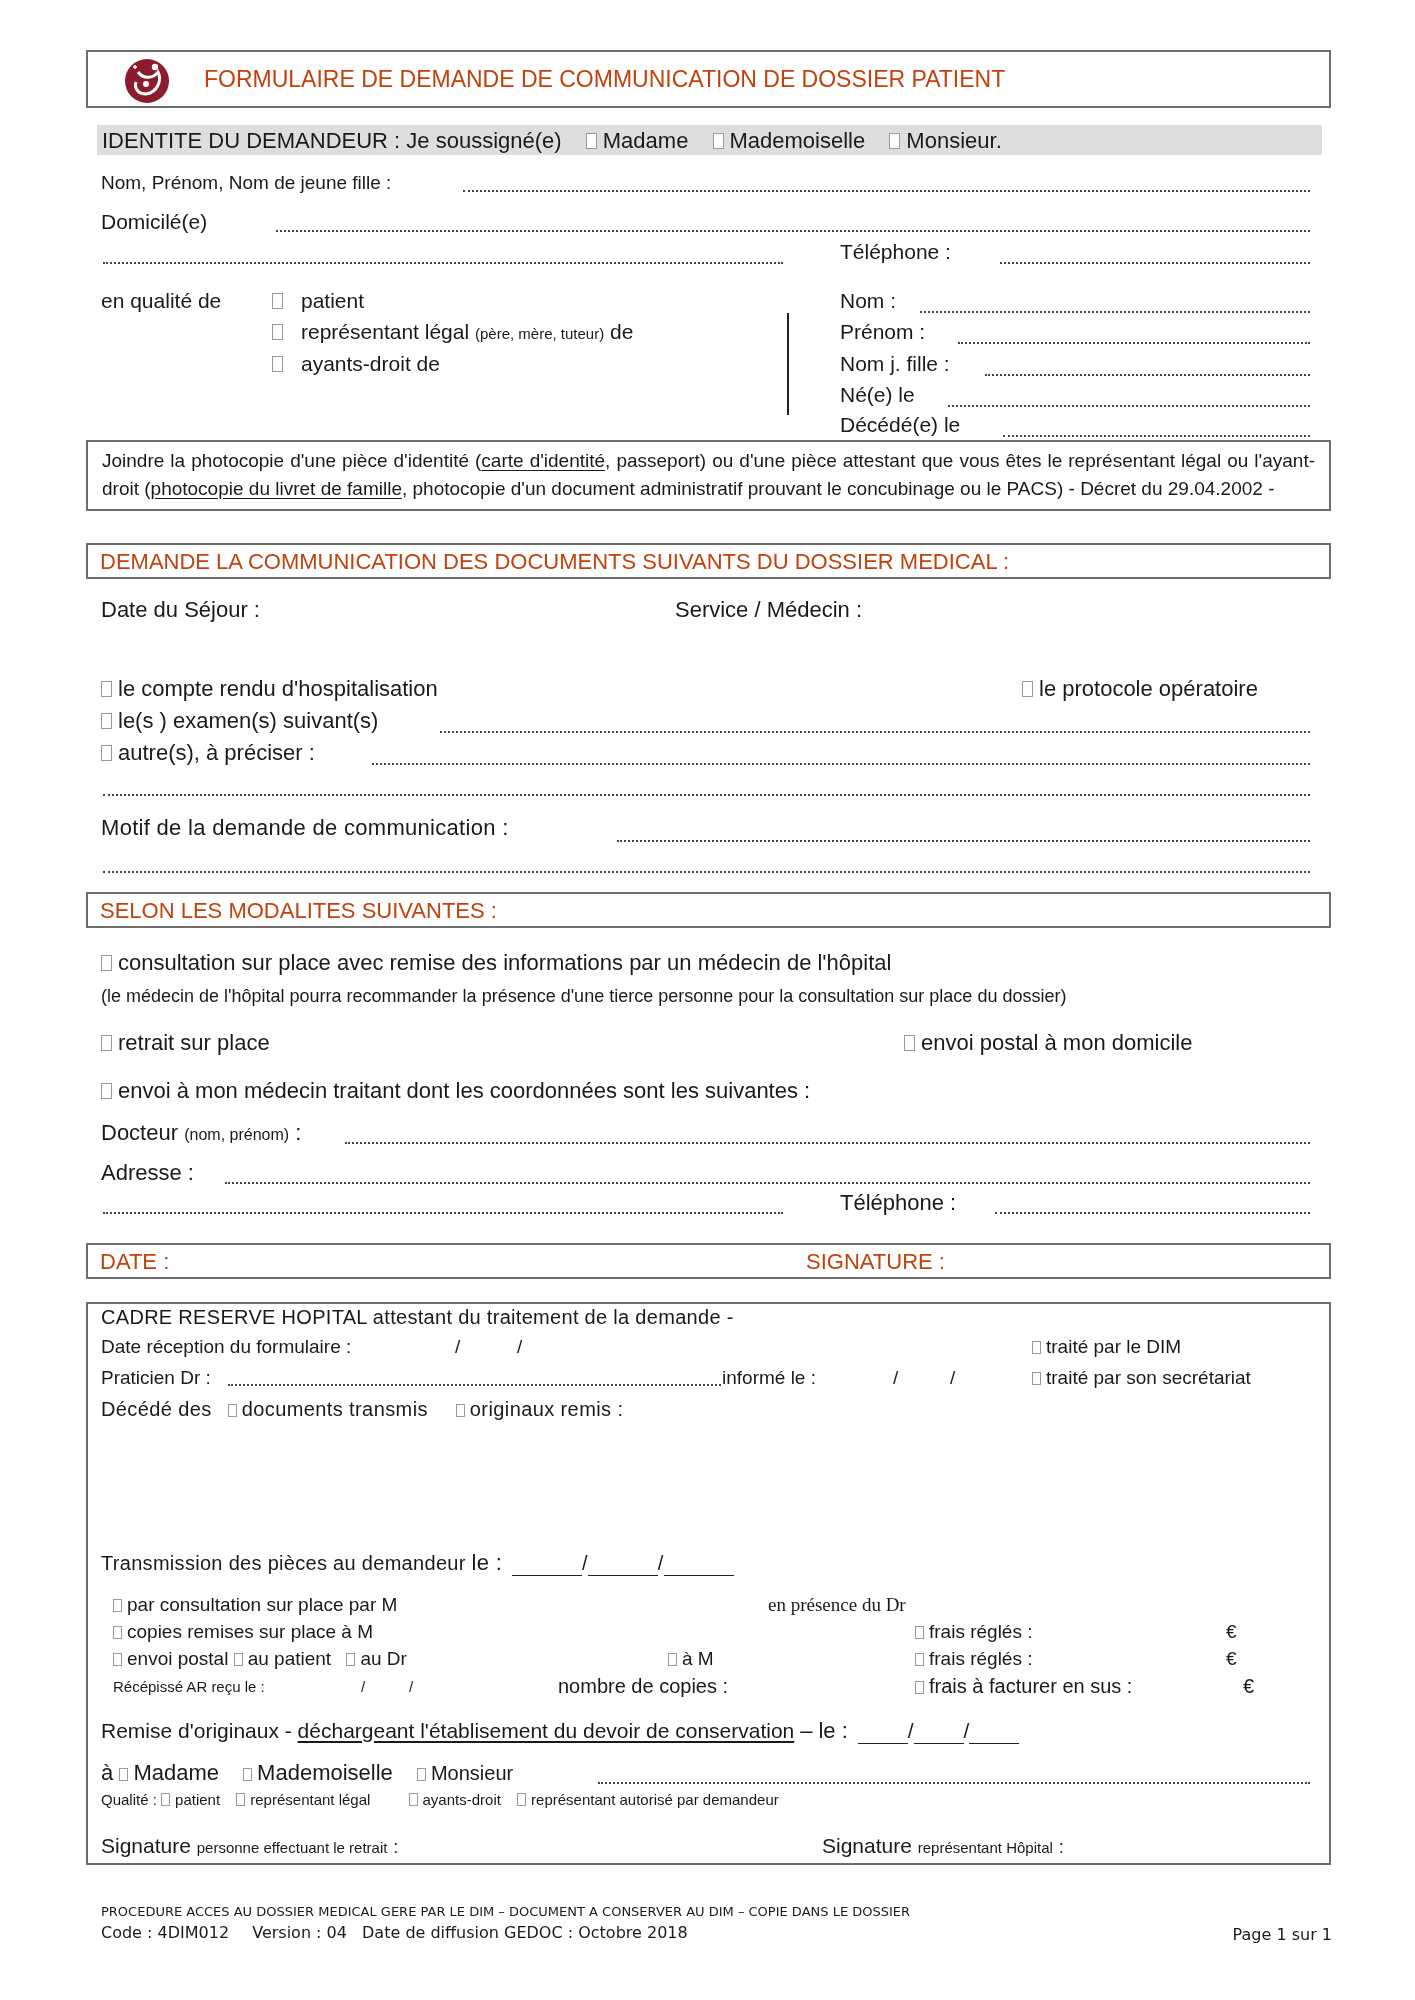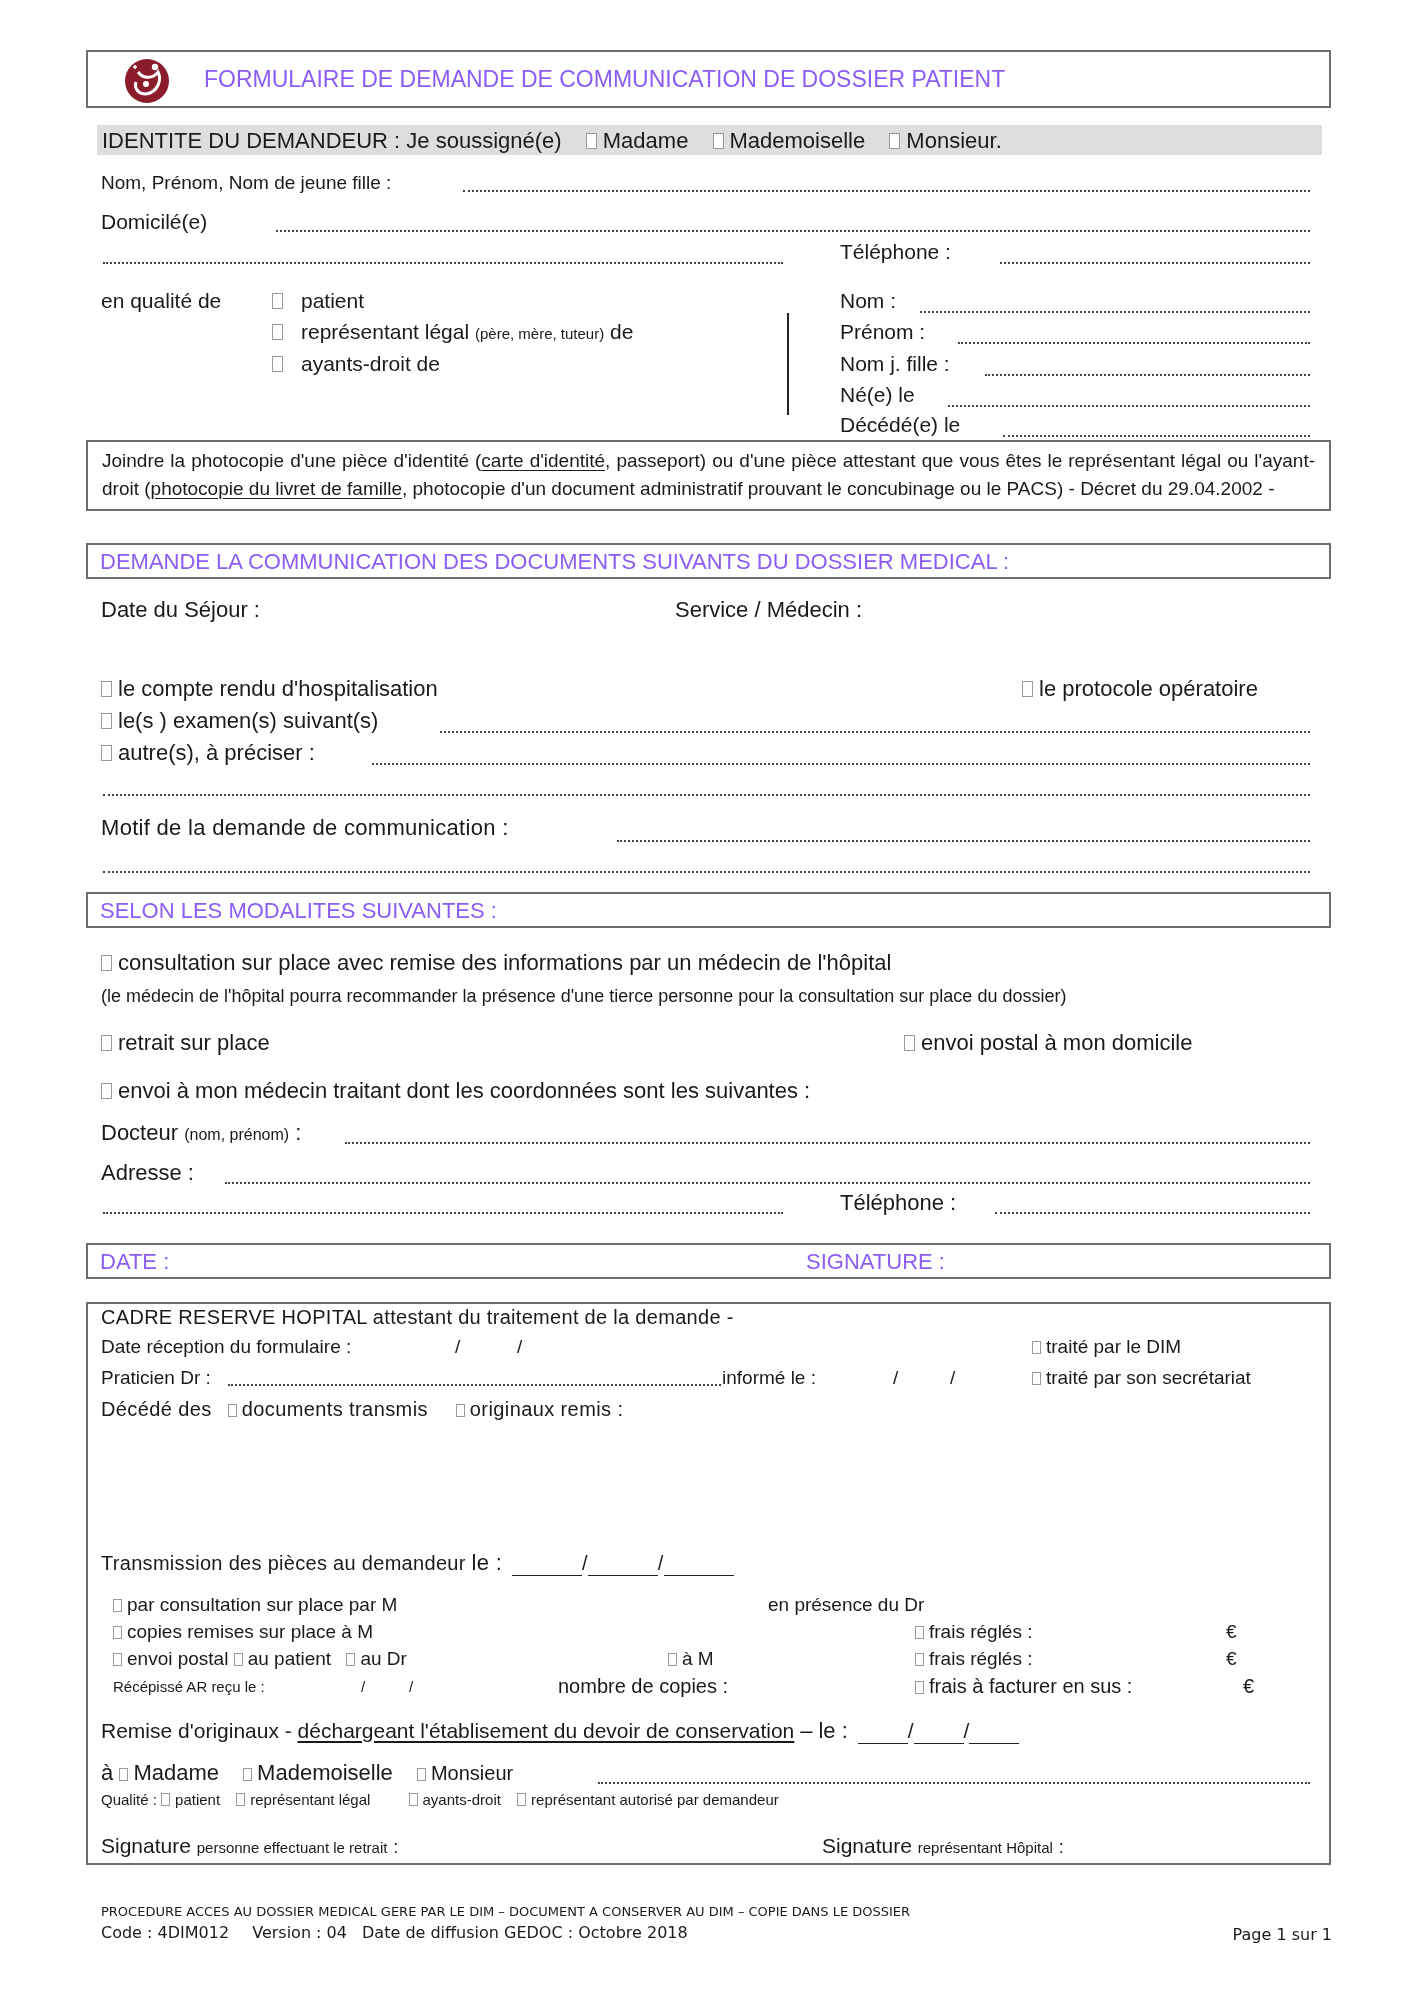--- a/index.html
+++ b/index.html
@@ -7,21 +7,21 @@
          font-family: "Liberation Sans", sans-serif; color: #1a1a1a; }
   .abs { position: absolute; white-space: nowrap; }
   .f23 { font-size: 23px; }
   .f22 { font-size: 22px; }
   .f21 { font-size: 21px; }
   .f20 { font-size: 20px; }
   .f19 { font-size: 19px; }
   .f18 { font-size: 18px; }
   .f15 { font-size: 15px; }
   .small { font-size: 16px; }
-  .red { color: #8b5cf6; }
+  .red { color: #c2410c; }
   .box { position: absolute; border: 2px solid #6e6e6e; box-sizing: border-box; background: #fff; }
   .cb { display: inline-block; width: 11px; height: 16px; border: 1px solid #9a9a9a;
         box-sizing: border-box; margin-right: 6px; vertical-align: -1px; background: #fff; cursor: pointer; }
   .cb.sm { width: 9px; height: 13px; margin-right: 5px; }
   .dots { position: absolute; border-bottom: 2px dotted #444; height: 0; }
   .uline { text-decoration: underline; text-underline-offset: 3px; }
   .blank { display: inline-block; border-bottom: 1.5px solid #222; }
   .footer { font-family: "DejaVu Sans", sans-serif; }
 </style>
 </head>
@@ -177,21 +177,21 @@
 
 <div class="abs f20" style="left:101px;top:1550px;letter-spacing:0.3px;">
   <span>Transmission des pièces au demandeur</span>
   <span class="f22">le :</span>
   <span class="blank" style="width:70px;margin-left:4px;">&nbsp;</span><span>/</span><span class="blank" style="width:70px;">&nbsp;</span><span>/</span><span class="blank" style="width:70px;">&nbsp;</span>
 </div>
 
 <div class="abs f19" style="left:113px;top:1594px;">
   <span class="cb sm"></span><span>par consultation sur place par M</span>
 </div>
-<span class="abs f19" style="left:768px;top:1594px;">en présence du Dr</span>
+<span class="abs f19" style="left:768px;top:1594px;font-family:Liberation Serif, serif;">en présence du Dr</span>
 
 <div class="abs f19" style="left:113px;top:1621px;">
   <span class="cb sm"></span><span>copies remises sur place à M</span>
 </div>
 <div class="abs f19" style="left:915px;top:1621px;">
   <span class="cb sm"></span><span>frais réglés :</span>
 </div>
 <span class="abs f19" style="left:1226px;top:1621px;">€</span>
 
 <div class="abs f19" style="left:113px;top:1648px;">

